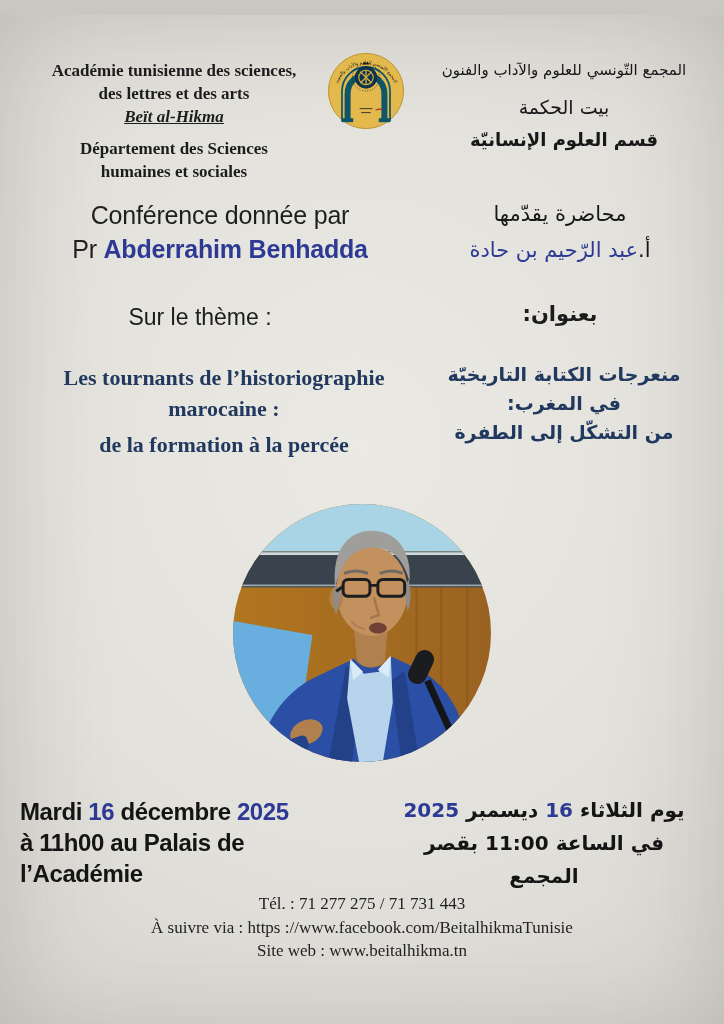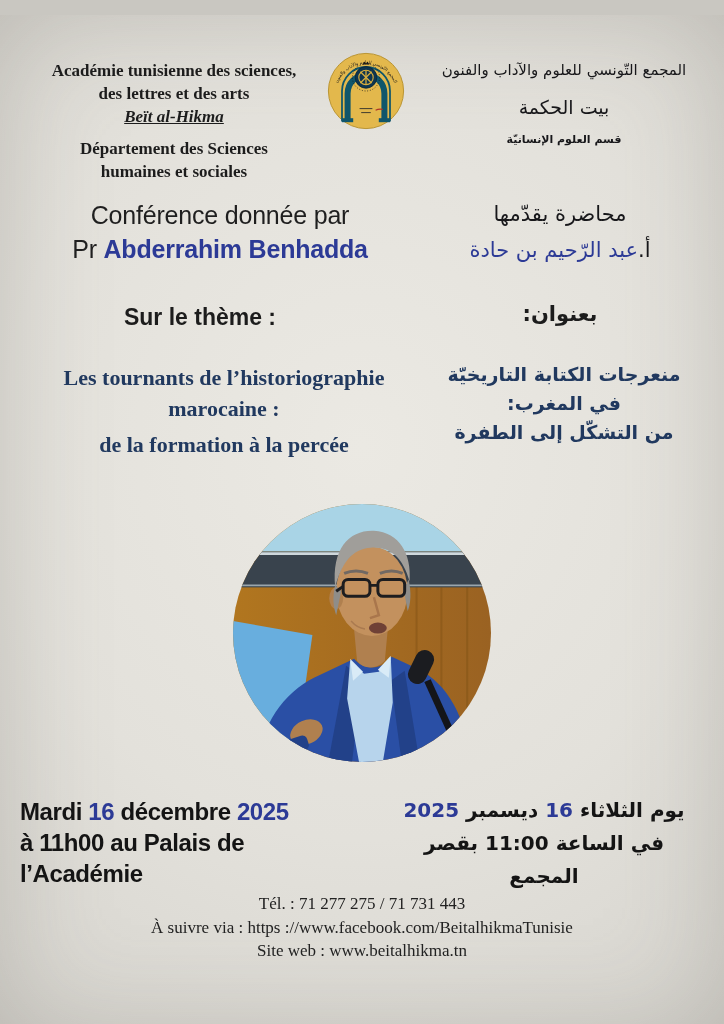--- a/index.html
+++ b/index.html
@@ -21,34 +21,34 @@
 
   
   .org-fr{left:28px;top:44px;width:292px;text-align:center;
     font-family:"Liberation Serif",serif;font-weight:bold;font-size:17px;line-height:23px;}
   .org-fr .italic{font-style:italic;text-decoration:underline;}
   .org-fr .dept{margin-top:9px;}
   .org-ar{left:422px;top:38px;width:284px;text-align:center;direction:rtl;
     font-family:"DejaVu Sans",sans-serif;color:#17171a;}
   .org-ar .ar1{font-size:15px;line-height:34px;}
   .org-ar .ar2{font-size:19px;line-height:40px;}
-  .org-ar .ar3{font-size:11px;font-weight:bold;line-height:26px;}
+  .org-ar .ar3{font-size:18px;font-weight:bold;line-height:26px;}
   .logo-box{left:326px;top:36px;width:80px;height:84px;}
 
   
   .conf-fr{left:52px;top:183px;width:336px;text-align:center;
     font-size:25px;line-height:34px;letter-spacing:-0.2px;color:#1f1f1f;}
   .conf-fr .name{font-weight:bold;color:#2c3a96;}
   .conf-ar{left:430px;top:181px;width:260px;text-align:center;direction:rtl;
     font-family:"DejaVu Sans",sans-serif;font-size:21px;line-height:36px;color:#17171a;}
   .conf-ar .name{color:#2c3a96;}
 
   
   .theme-fr{left:40px;top:289px;width:320px;text-align:center;
-    font-weight:bold;font-size:23px;}
+    font-weight:normal;font-size:23px;}
   .theme-ar{left:445px;top:287px;width:230px;text-align:center;direction:rtl;
     font-family:"DejaVu Sans",sans-serif;font-weight:bold;font-size:21px;}
 
   
   .title-fr{left:22px;top:347px;width:404px;text-align:center;
     font-family:"Liberation Serif",serif;font-weight:bold;font-size:22px;line-height:31px;
     color:#21395f;}
   .title-fr .l3{margin-top:5px;}
   .title-ar{left:422px;top:345px;width:284px;text-align:center;direction:rtl;
     font-family:"DejaVu Sans",sans-serif;font-weight:bold;font-size:19px;line-height:29px;

